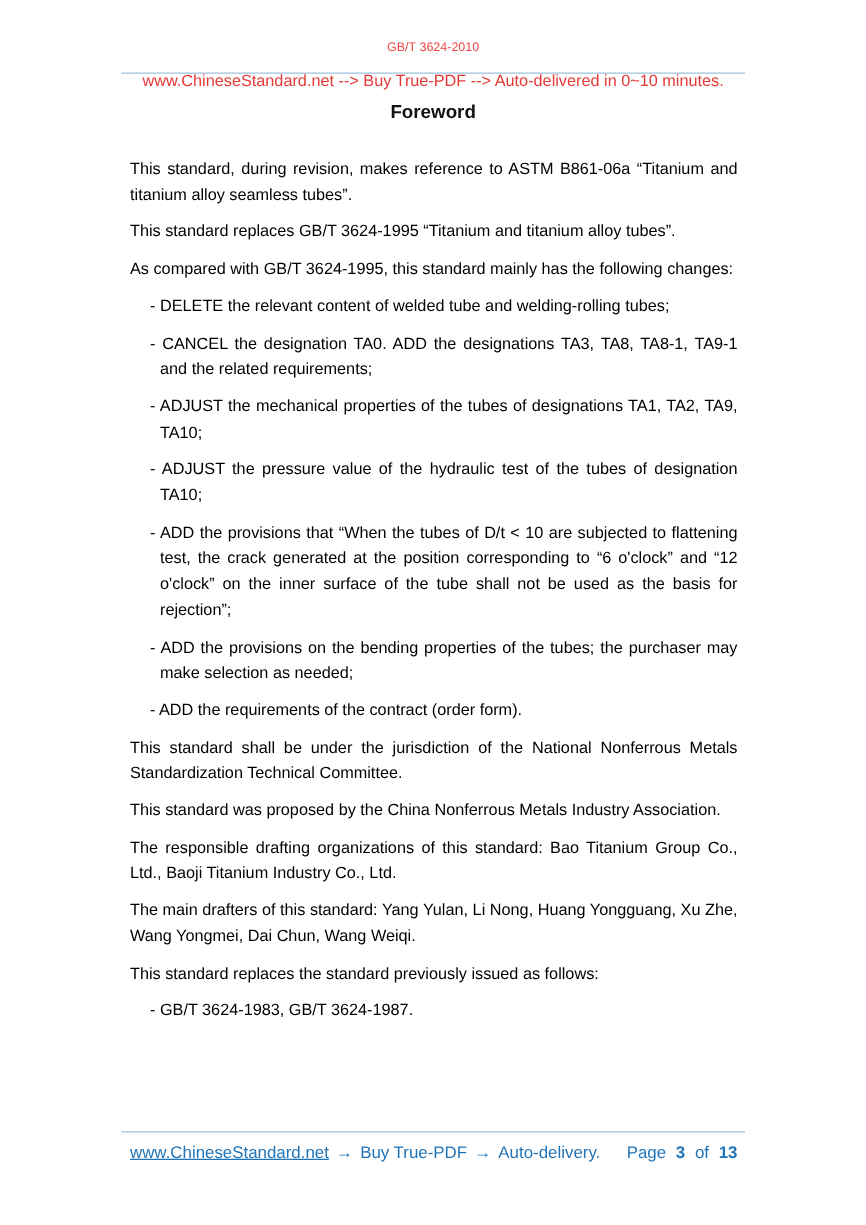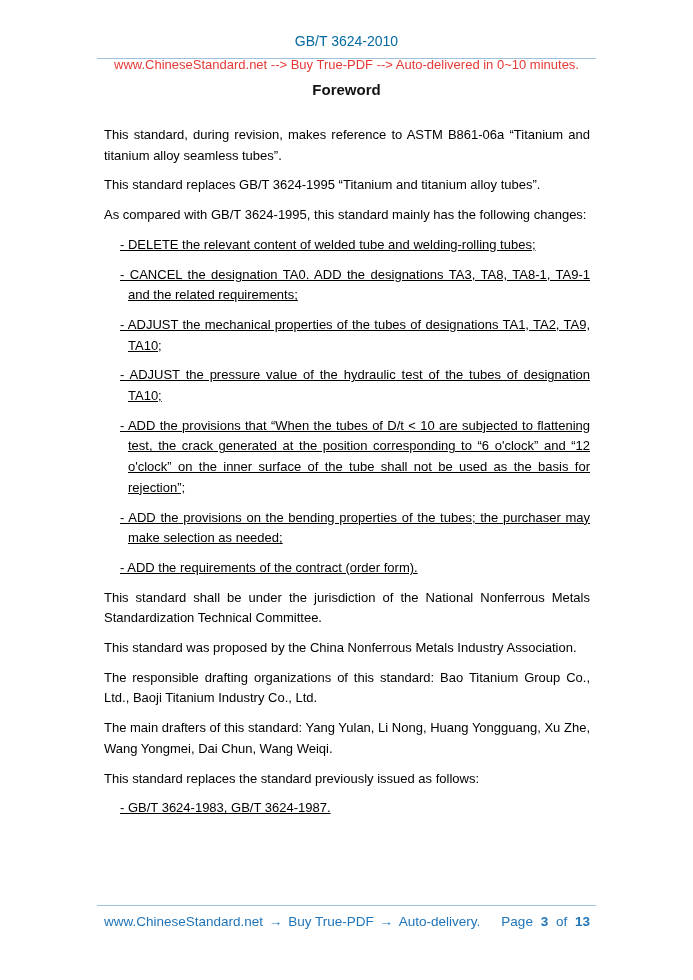--- a/index.html
+++ b/index.html
@@ -7,21 +7,21 @@
     width: 693px; height: 980px;
     background: #ffffff;
     font-family: "Liberation Sans", sans-serif;
     position: relative;
     overflow: hidden;
   }
   
   .watermark {
     position: absolute; top: 33px; left: 0; width: 100%;
     text-align: center;
-    font-size: 14px; color: #0369a1;
+    font-size: 10px; color: #ef4444;
     z-index: 1;
   }
   .notice {
     position: absolute; top: 25px; left: 0; width: 100%;
     text-align: center;
     font-size: 13px; color: #e53935;
     z-index: 2; white-space: nowrap; margin-top: 32px;
   }
   .header-rule {
     position: absolute; top: 58px; left: 97px; width: 499px;
@@ -33,34 +33,34 @@
     text-align: center;
     font-size: 15px; font-weight: bold; color: #121212;
   }
   
   .content {
     position: absolute; top: 125px; left: 104px; width: 486px;
     font-size: 13px; line-height: 20.7px; color: #000000;
     text-align: justify;
   }
   .content .p      { margin: 0 0 9px 0; }
-  .content .bullet { margin: 0 0 9px 0; padding-left: 24px; text-indent: -8px; text-decoration: underline; }
+  .content .bullet { margin: 0 0 9px 0; padding-left: 24px; text-indent: -8px; }
   .content .last   { margin-bottom: 0; }
   
   .footer-rule {
     position: absolute; top: 905px; left: 97px; width: 499px;
     border-top: 1px solid #9fc2dc; height: 0;
   }
   .footer-row {
     position: absolute; top: 914px; left: 104px; width: 486px;
     display: flex; justify-content: space-between; align-items: baseline;
     font-size: 13.5px; color: #1f74b8;
   }
   .footer-left a {
-    color: #1f74b8; cursor: pointer; margin-top: 17px;
+    color: #1f74b8; text-decoration: underline; cursor: pointer; margin-top: 17px;
   }
   .footer-left span { margin-left: 2px; }
   .footer-right span, .footer-right b { margin-left: 4px; }
   .footer-right b { font-weight: bold; }
 </style>
 </head>
 <body>
 
 <div class="watermark">GB/T 3624-2010</div>
 <div class="notice">www.ChineseStandard.net --&gt; Buy True-PDF --&gt; Auto-delivered in 0~10 minutes.</div>

